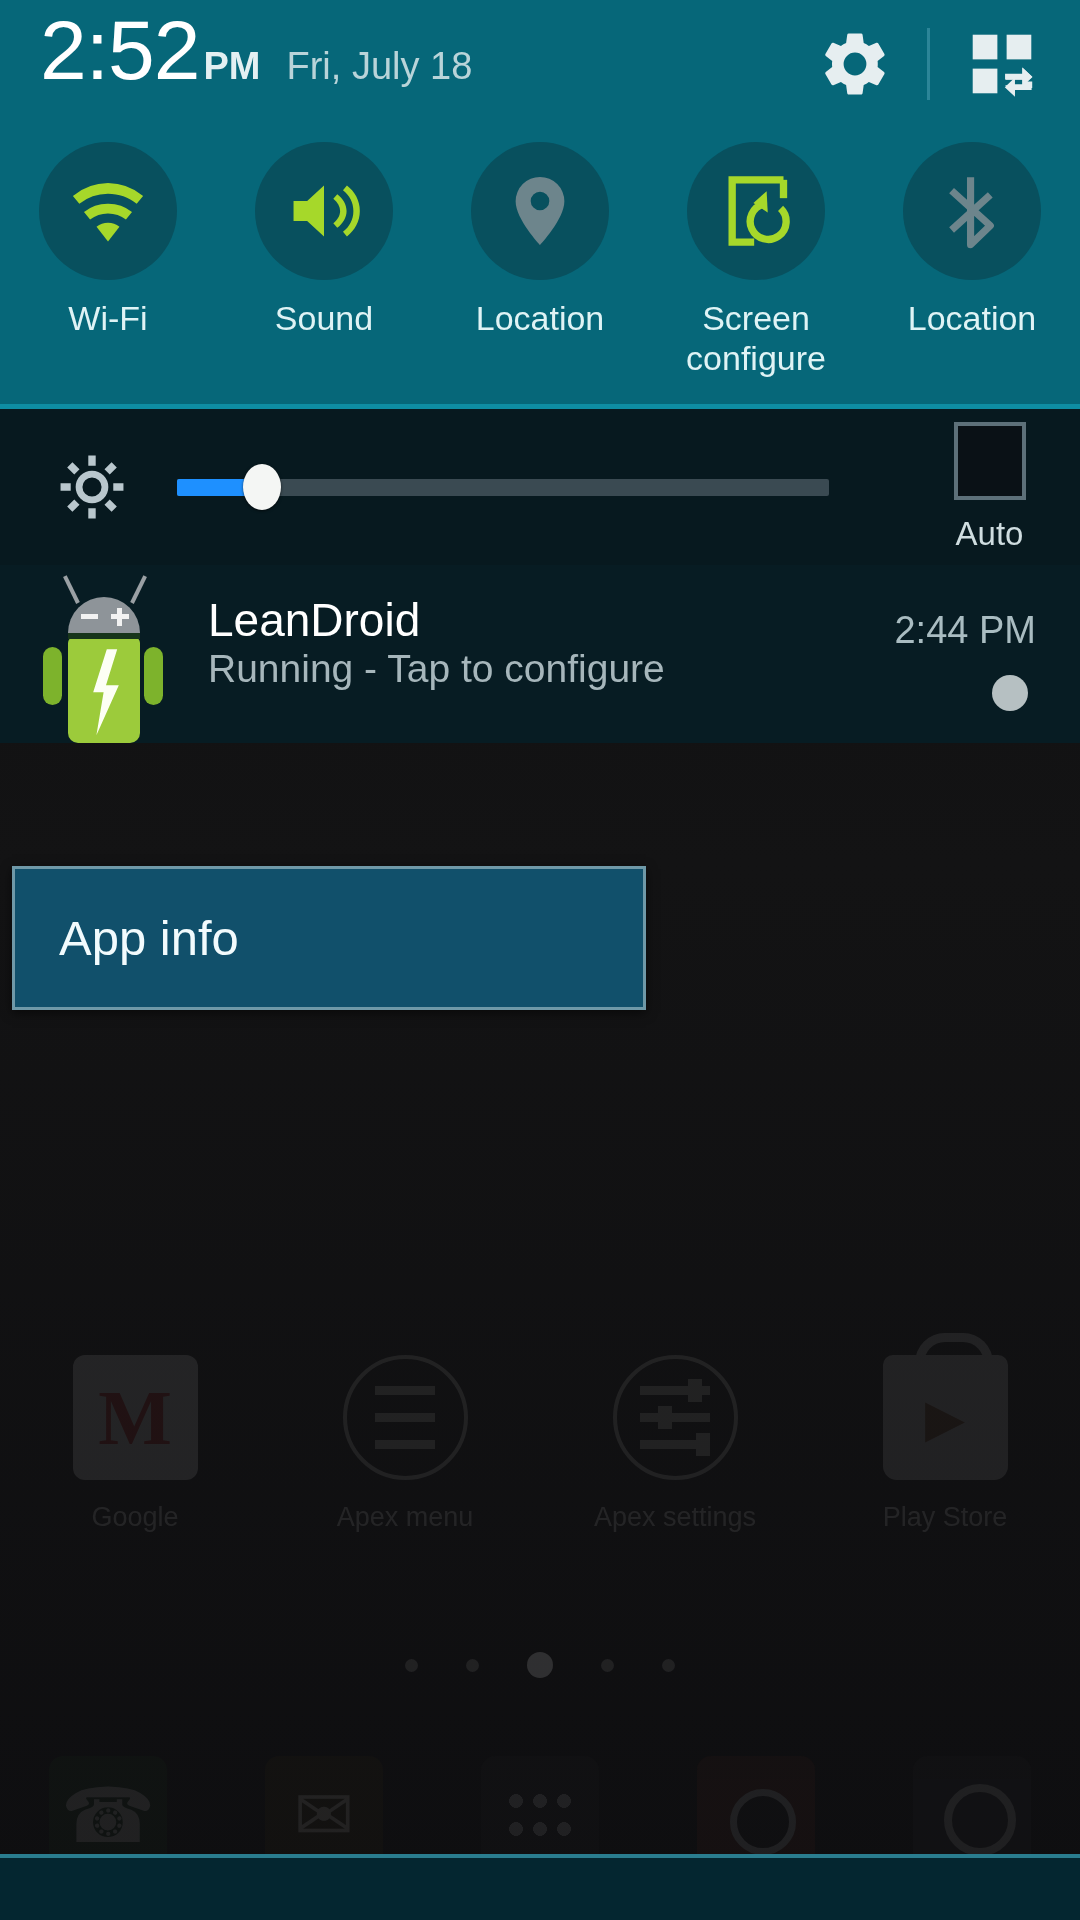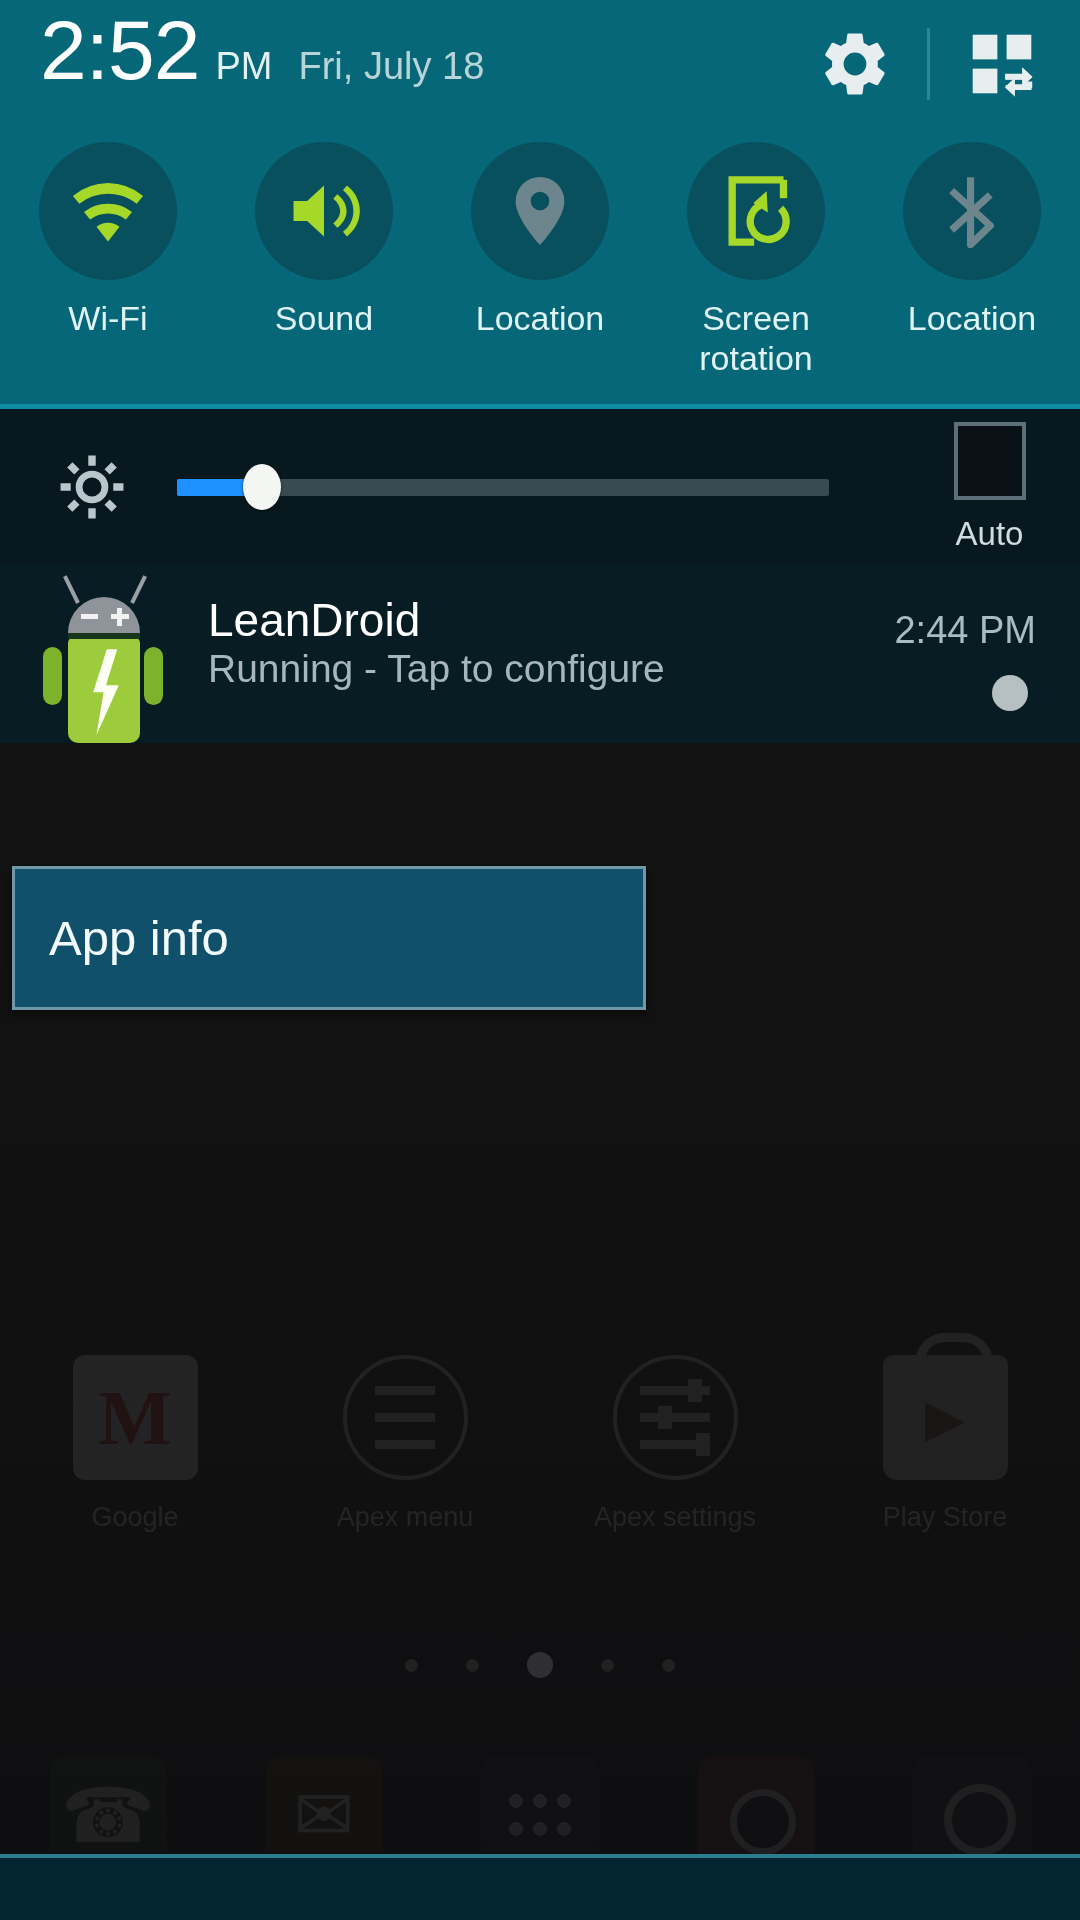--- a/index.html
+++ b/index.html
@@ -81,21 +81,21 @@
 
   
   #shade { position:absolute; left:0; top:0; width:1080px; }
 
   
   #statusbar { position:relative; height:128px; background:#066779; }
   #clock-wrap { position:absolute; left:40px; top:8px; display:flex;
     align-items:baseline; }
   #clock-time { font-size:84px; color:#ffffff; font-weight:300; line-height:1;
     letter-spacing:-1px; }
-  #clock-ampm { font-size:38px; color:#e3f0f2; margin-left:16px; font-weight:400; }
+  #clock-ampm { font-size:38px; color:#e3f0f2; margin-left:4px; font-weight:700; }
   #clock-date { font-size:38px; color:#b9d4d9; margin-left:26px; font-weight:400; }
 
   #sb-actions { position:absolute; right:32px; top:0; height:128px; display:flex;
     align-items:center; gap:0; }
   #gear-btn { width:92px; height:92px; display:flex; align-items:center;
     justify-content:center; }
   #sb-divider { width:3px; height:72px; background:#2c8598; margin:0 26px; }
   #grid-btn { width:92px; height:92px; display:flex; align-items:center;
     justify-content:center; }
 
@@ -165,21 +165,21 @@
   .rb-arm.r { right:1px; }
   .rb-neck { position:absolute; left:26px; top:58px; width:72px; height:6px;
     background:#17351a; z-index:4; }
   .rb-bolt { position:absolute; left:44px; top:74px; width:40px; height:86px;
     background:#fdfff4; z-index:5;
     clip-path:polygon(52% 0%, 18% 50%, 44% 50%, 26% 100%, 82% 42%, 50% 42%, 78% 0%); }
 
   
   #app-info { position:absolute; left:12px; top:866px; width:634px; height:144px;
     background:#11506b; border:3px solid #6f99a8; display:flex; align-items:center;
-    padding-left:34px; box-shadow:0 3px 10px rgba(0,0,0,.55); }
+    padding-left:44px; box-shadow:0 3px 10px rgba(0,0,0,.55); }
   #app-info .lbl { font-size:49px; color:#f2fbfd; font-weight:400; }
 
   
   #navbar { position:absolute; left:0; bottom:0; width:1080px; height:66px;
     background:#042630; border-top:4px solid #2a7d8f; }
 </style>
 </head>
 <body>
 
 <div id="screen">
@@ -311,21 +311,21 @@
         <div class="circ">
           <svg width="88" height="88" viewBox="0 0 24 24">
             <path fill="none" stroke="#a6d82a" stroke-width="2" d="M19.5 3.5H5.5v17h6"></path>
             <path fill="none" stroke="#a6d82a" stroke-width="2" d="M19.5 3.5v5"></path>
             <path fill="none" stroke="#a6d82a" stroke-width="2" d="M18.7 11.3a4.9 4.9 0 1 1-4.6-1.2"></path>
             <path fill="#a6d82a" d="M14.9 6.6l-3.6 3.2 3.9 2.6z"></path>
           </svg>
         </div>
         <div class="tlabel">
           <span>Screen</span><br>
-          <span>rotation</span>
+          <span>configure</span>
         </div>
       </div>
 
       <div class="toggle">
         <div class="circ">
           <svg width="86" height="86" viewBox="0 0 24 24">
             <path fill="none" stroke="#6d858c" stroke-width="2" stroke-linejoin="round" d="M11.6 2.6v18.8l5.5-5.3-10.8-9.8M6.3 17.3l10.8-9.8"></path>
           </svg>
         </div>
         <div class="tlabel">Location</div>

